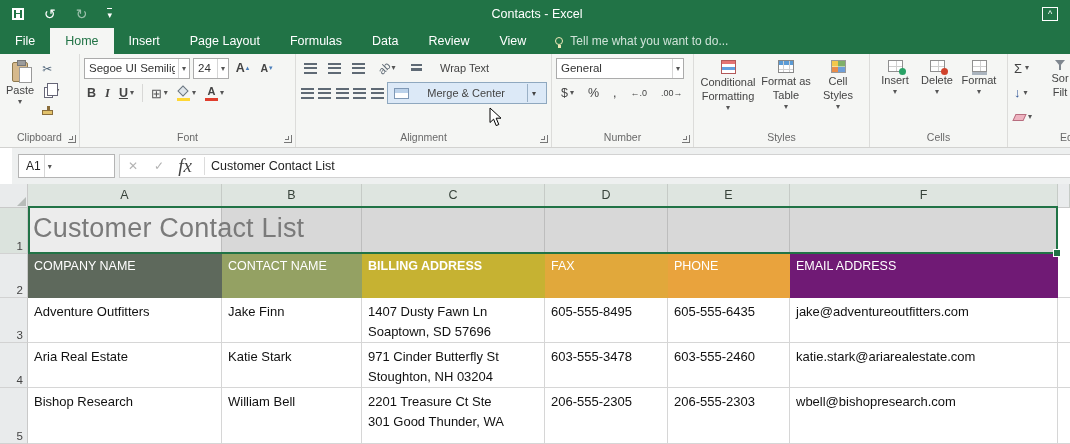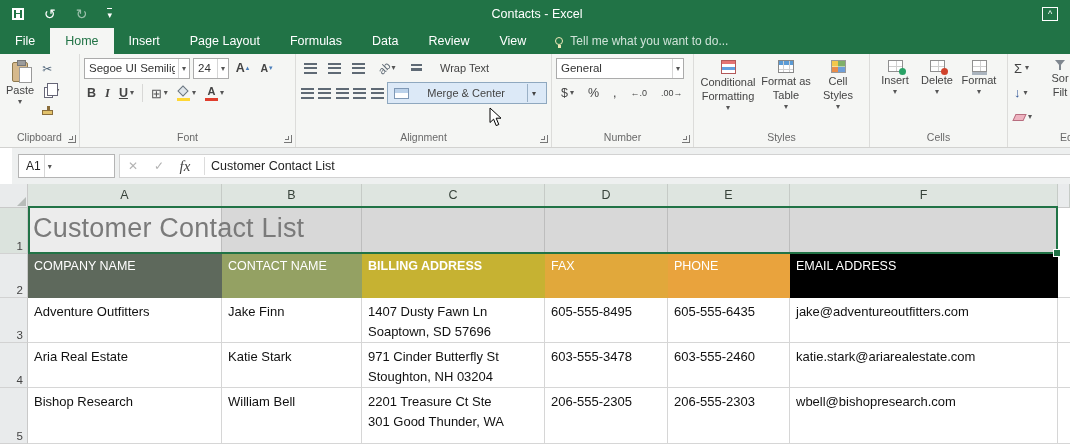--- a/index.html
+++ b/index.html
@@ -84,21 +84,21 @@
   .ic-copy::after{content:"";position:absolute;left:2px;top:-5px;width:9px;height:11px;border:1px solid #667;background:#fff}
   .ic-painter{position:relative;width:11px;height:5px;background:#e2c26b;border:1px solid #8a6d3b}
   .ic-painter::after{content:"";position:absolute;left:4px;top:-5px;width:3px;height:5px;background:#8a6d3b}
   .sep{width:1px;height:18px;background:#d8d8d6;margin:0 2px}
 
   
   .fbar{position:absolute;top:148px;left:12px;width:1070px;height:36px;background:#eef0f0}
   .namebox{position:absolute;left:6px;top:6px;width:97px;height:24px;background:#fff;border:1px solid #b4b4b4;display:flex;align-items:center;padding-left:7px;font-size:12px;color:#222}
   .fxfield{position:absolute;left:107px;top:6px;width:963px;height:24px;background:#fff;border:1px solid #d2d2d2;border-right:none;display:flex;align-items:center;font-size:12.5px;color:#222}
   .fbtn{width:26px;text-align:center;font-size:12px;color:#b3b3b3}
-  .fbtn.fx{font-style:italic;font-family:"Liberation Serif",serif;color:#444;font-size:15px}
+  .fbtn.fx{font-style:italic;font-family:"Liberation Serif",serif;color:#444;font-size:19px}
   .fdiv{width:1px;height:18px;background:#dcdcdc;margin:0 6px}
 
   
   .sheet{position:absolute;top:184px;left:0;width:1070px;height:260px;background:#fff}
   .srow{display:flex;position:relative}
   .w-rh{width:28px;flex:none}.w-a{width:194px;flex:none}.w-b{width:140px;flex:none}.w-c{width:183px;flex:none}
   .w-d{width:123px;flex:none}.w-e{width:122px;flex:none}.w-f{width:268px;flex:none}.w-g{width:12px;flex:none}
   .hrow{display:flex;height:24px}
   .corner{background:#e9ebec;border-right:1px solid #c9c9c9;border-bottom:1px solid #c9c9c9;position:relative}
   .corner::after{content:"";position:absolute;right:1px;bottom:1px;border-left:9px solid transparent;border-bottom:9px solid #b7bcb9}
@@ -416,21 +416,21 @@
       <div class="titletext">Customer Contact List</div>
     </div>
 
     <div class="srow r2">
       <div class="rh w-rh">2</div>
       <div class="hdr w-a" style="background: rgb(94, 105, 92);">COMPANY NAME</div>
       <div class="hdr w-b" style="background: rgb(148, 161, 99);">CONTACT NAME</div>
       <div class="hdr w-c" style="background: rgb(198, 178, 50); font-weight: bold;">BILLING ADDRESS</div>
       <div class="hdr w-d" style="background: rgb(225, 168, 59);">FAX</div>
       <div class="hdr w-e" style="background: rgb(233, 163, 61);">PHONE</div>
-      <div class="hdr w-f" style="background: #000000;">EMAIL ADDRESS</div>
+      <div class="hdr w-f" style="background: #701a75;">EMAIL ADDRESS</div>
       <div class="dg w-g"></div>
     </div>
 
     <div class="srow r3">
       <div class="rh w-rh">3</div>
       <div class="dc w-a">Adventure Outfitters</div>
       <div class="dc w-b">Jake Finn</div>
       <div class="dc w-c">
         <div>1407 Dusty Fawn Ln</div>
         <div>Soaptown, SD 57696</div>

